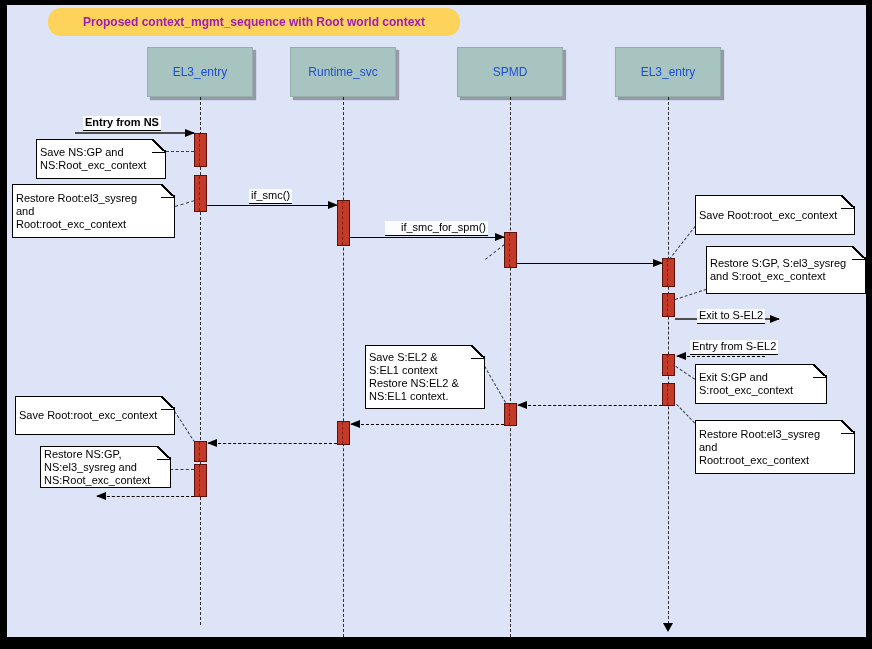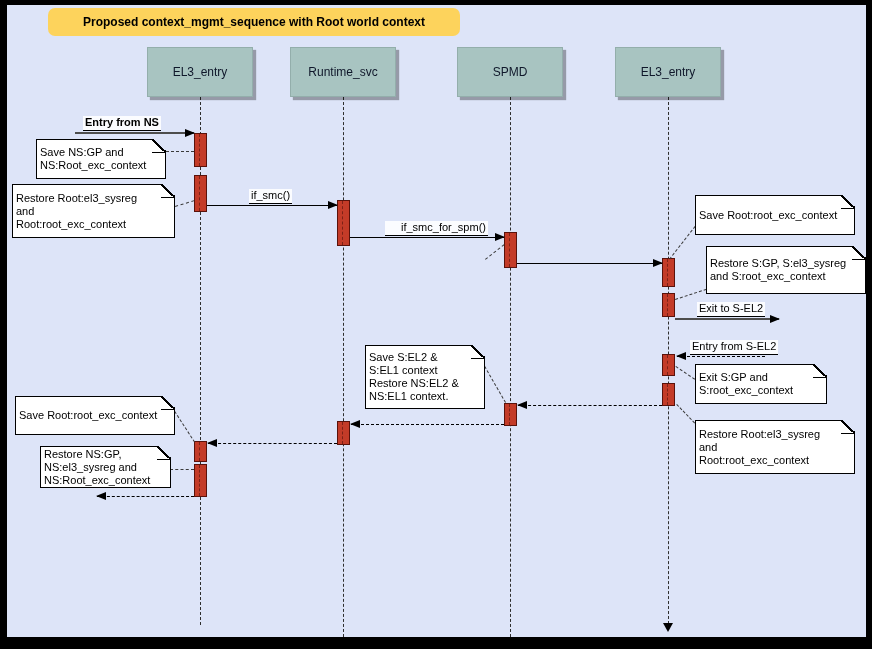--- a/index.html
+++ b/index.html
@@ -1,25 +1,25 @@
 <!DOCTYPE html>
 <html><head>
 <meta charset="utf-8">
 <style>
   * { margin:0; padding:0; box-sizing:border-box; }
   body { width:872px; height:649px; font-family:"Liberation Sans", sans-serif; }
   .frame { position:relative; width:872px; height:649px; background:#000; overflow:hidden; }
   .canvas { position:absolute; left:7px; top:5px; width:859px; height:632px; background:#dde4f8; overflow:hidden; }
 
   .title { position:absolute; left:41px; top:3px; width:412px; height:28px;
-           background:#fdd35c; border-radius:7px; color:#000000; font-size:12px; font-weight:bold;
+           background:#fdd35c; border-radius:13px; color:#a21caf; font-size:12px; font-weight:bold;
            display:flex; align-items:center; justify-content:center; }
 
   .hdr { position:absolute; width:106px; height:50px; background:#a8c4c1; border:1px solid #93aeab;
-         box-shadow:3px 3px 1px rgba(0,0,0,0.32); color:#0f172a; font-size:12px;
+         box-shadow:3px 3px 1px rgba(0,0,0,0.32); color:#1d4ed8; font-size:12px;
          display:flex; align-items:center; justify-content:center; }
 
   .life { position:absolute; width:0; border-left:1.6px dashed #2e2e2e; }
 
   .act { position:absolute; width:13px; background:#c33b28; border:1.4px solid #5a120b; }
   .act::after { content:""; position:absolute; left:4.3px; top:0; bottom:0; border-left:1.6px dashed rgba(40,0,0,0.45); }
 
   .msg { position:absolute; height:0; border-top:1.5px solid #000; }
   .msg.gray { border-top:2px solid #4d4d4d; }
   .msg.dash { border-top-style:dashed; border-top-width:1.4px; }
@@ -89,21 +89,21 @@
 
   <div class="msg head-r" style="left:200px; top:200px; width:130px;"></div>
   <div class="lbl" style="left:242px; top:184px;">if_smc()</div>
 
   <div class="msg head-r" style="left:343px; top:232px; width:154px;"></div>
   <div class="lbl" style="left:378px; top:216px;padding-left:16px;">if_smc_for_spm()</div>
 
   <div class="msg head-r" style="left:510px; top:258px; width:145px;"></div>
 
   <div class="msg gray head-r" style="left:668px; top:313px; width:104px;"></div>
-  <div class="lbl" style="left:690px; top:297px;">Exit to S-EL2</div>
+  <div class="lbl" style="left:690px; top:304px;">Exit to S-EL2</div>
 
   <div class="msg dash head-l" style="left:670px; top:351px; width:88px;"></div>
   <div class="lbl" style="left:683px; top:335px;">Entry from S-EL2</div>
 
   <div class="msg dash head-l" style="left:511px; top:400px; width:144px;"></div>
   <div class="msg dash head-l" style="left:344px; top:419px; width:153px;"></div>
   <div class="msg dash head-l" style="left:201px; top:438px; width:129px;"></div>
   <div class="msg dash head-l" style="left:90px; top:491px; width:97px;"></div>
 
   <div class="conn" style="left:159px; top:146px; width:28px;"></div>

